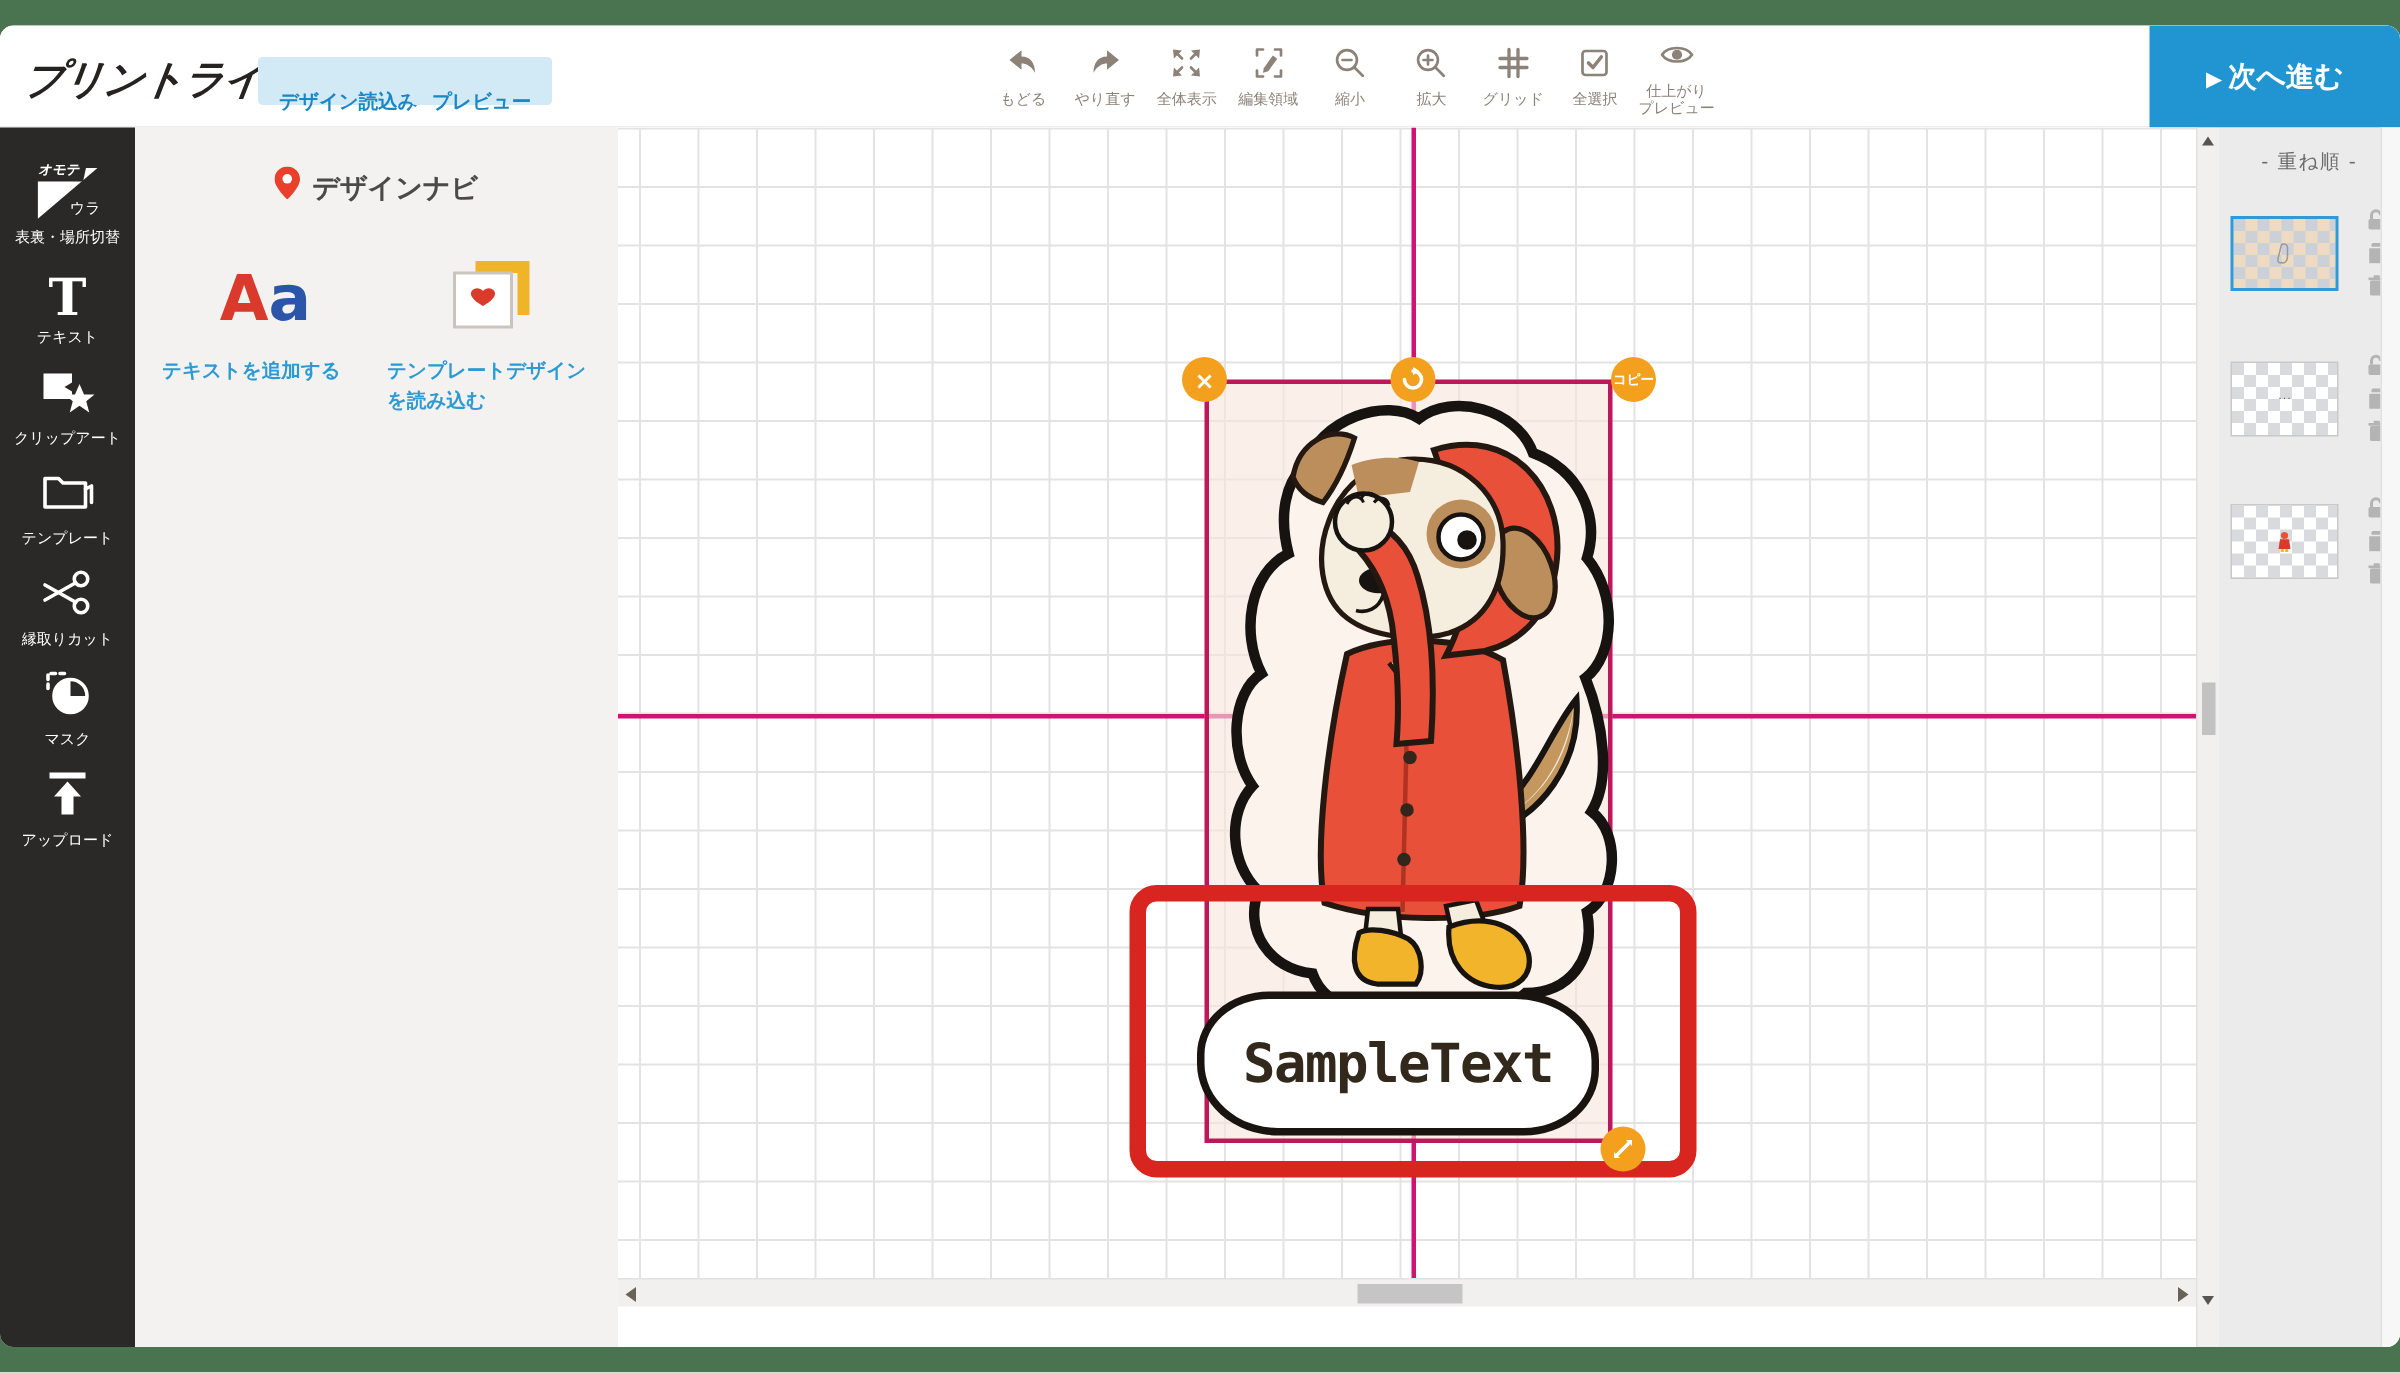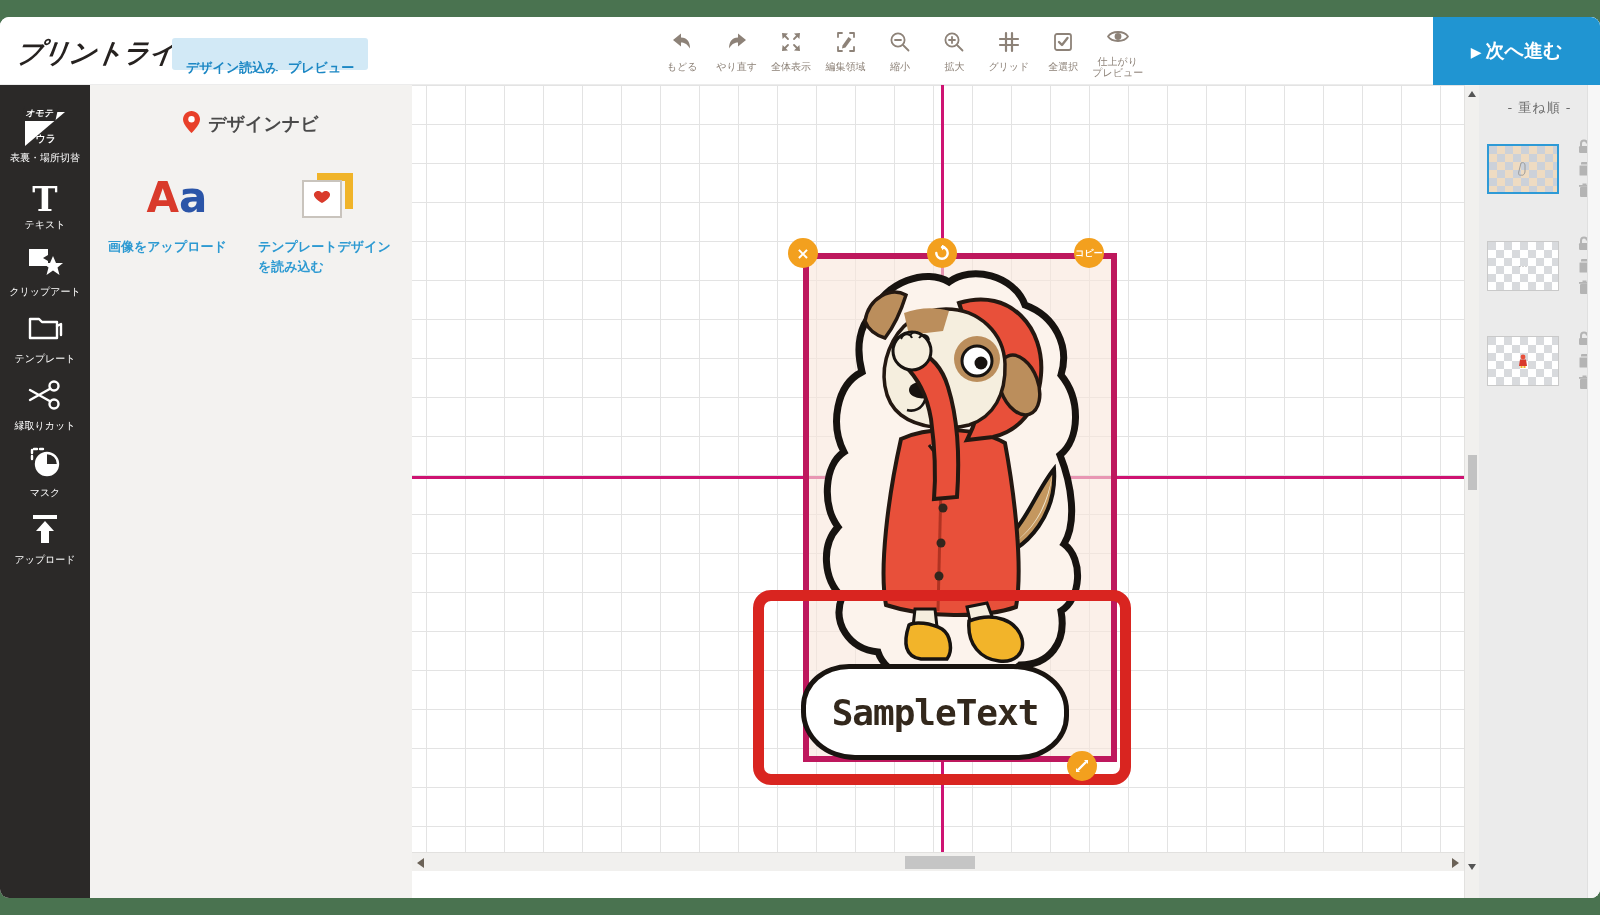--- a/index.html
+++ b/index.html
@@ -26,21 +26,21 @@
   .main { position:absolute; left:0; top:68px; right:0; bottom:0; display:flex; }
 
   
   .sidebar { width:90px; background:#2b2928; padding-top:8px; display:flex; flex-direction:column; align-items:center; }
   .side-item { width:90px; height:64px; display:flex; flex-direction:column; align-items:center; justify-content:flex-end; margin-bottom:3px; cursor:pointer; color:#fff; }
   .side-item .slabel { font-size:10px; color:#fff; margin-top:3px; white-space:nowrap; }
   .side-item:first-child { height:72px; }
   .toggle-ic { position:relative; width:48px; height:44px; }
   .toggle-tri { position:absolute; left:4px; top:8px; width:40px; height:34px; background:#fff; clip-path:polygon(0 0,100% 0,0 100%); }
   .toggle-omote { position:absolute; left:2px; top:2px; background:#2b2928; color:#fff; font-size:9px; font-weight:bold; padding:1px 3px; transform:skewX(-12deg); }
-  .toggle-ura { position:absolute; right:13px; bottom:2px; color:#fff; font-size:10px; font-weight:bold; }
+  .toggle-ura { position:absolute; right:2px; bottom:2px; color:#fff; font-size:10px; font-weight:normal; }
   .t-ic { font-family:"DejaVu Serif",serif; font-size:34px; font-weight:bold; line-height:0.9; }
   .side-item svg { width:38px; height:34px; }
   .ws { stroke:#fff; stroke-width:2.4; fill:none; stroke-linecap:round; stroke-linejoin:round; }
   .wf { fill:#fff; stroke:none; }
 
   
   .navi { width:322px; background:#f3f2f0; padding:26px 18px 0 18px; }
   .navi-title { display:flex; align-items:center; justify-content:center; gap:8px; font-size:18px; font-weight:bold; color:#4a4a4a; margin-bottom:32px; }
   .navi-grid { display:grid; grid-template-columns:138px 138px; column-gap:12px; row-gap:42px; }
   .navi-item { display:flex; flex-direction:column; align-items:flex-start; cursor:pointer; }
@@ -50,21 +50,21 @@
   .aa-blue { color:#2b55a8; font-size:42px; font-weight:bold; }
 
   
   .canvas { position:relative; width:1052px; height:100%; background:#fff; overflow:hidden; }
   .grid-area { position:absolute; left:0; top:0; width:1052px; height:767px;
     background-image:linear-gradient(to right,#e3e3e3 1px,transparent 1px),linear-gradient(to bottom,#e3e3e3 1px,transparent 1px);
     background-size:39px 39px; background-position:14px 0; }
   .cross-h { position:absolute; left:0; top:391px; width:1052px; height:3px; background:#ce1372; z-index:3; }
   .cross-v { position:absolute; left:529px; top:0; width:3px; height:767px; background:#ce1372; z-index:3; }
 
-  .sticker { position:absolute; left:391px; top:168px; width:314px; height:509px; border:6px solid #be185d; background:rgba(249,230,220,0.62); z-index:4; }
+  .sticker { position:absolute; left:391px; top:168px; width:272px; height:509px; border:3px solid #be185d; background:rgba(249,230,220,0.62); z-index:4; }
   .dog-svg { position:absolute; left:0; top:0; width:286px; height:420px; }
   .bubble { position:absolute; left:-8px; top:405px; width:268px; height:96px; background:#fff; border:5px solid #191410;
     border-radius:48px 56px 50px 54px / 42px 46px 44px 48px; display:flex; align-items:center; justify-content:center;
     font-family:"DejaVu Sans Mono",monospace; font-weight:bold; font-size:36px; color:#33281c; letter-spacing:-1px; }
 
   .red-note { position:absolute; left:341px; top:505px; width:378px; height:195px; border:11px solid #d92520; border-radius:18px; z-index:6; }
 
   .handle { position:absolute; width:30px; height:30px; border-radius:50%; background:#f3a01e; color:#fff; display:flex; align-items:center; justify-content:center; z-index:8; cursor:pointer; font-weight:bold; }
   .handle.delete { left:376px; top:153px; font-size:16px; }
   .handle.rotate { left:515px; top:153px; }
@@ -240,21 +240,21 @@
                 <circle cx="8.5" cy="8.2" r="3.2" fill="#fff"></circle>
               </svg></span>
           <span>デザインナビ</span>
         </div>
         <div class="navi-grid">
           <div class="navi-item">
             <div class="nicon">
               <span class="aa-red">A</span>
                 <span class="aa-blue">a</span>
             </div>
-            <span class="nlabel">画像をアップロード</span>
+            <span class="nlabel">テキストを追加する</span>
           </div>
           <div class="navi-item">
             <div class="nicon">
               <svg width="64" height="56" viewBox="0 0 64 56">
                 <path d="M22,4 L58,4 L58,40 L50,40 L50,12 L22,12 Z" fill="#f0b429"></path>
                 <rect x="8" y="12" width="38" height="36" fill="#fff" stroke="#c9c4bd" stroke-width="2"></rect>
                 <path d="M27,24 c3.4,-4.2 10,-0.8 7.5,3.7 c-1.6,2.9 -5.4,5 -7.5,6.3 c-2.1,-1.3 -5.9,-3.4 -7.5,-6.3 c-2.5,-4.5 4.1,-7.9 7.5,-3.7 Z" fill="#d93a2b"></path>
               </svg>
             </div>
             <span class="nlabel">テンプレートデザインを読み込む</span>

